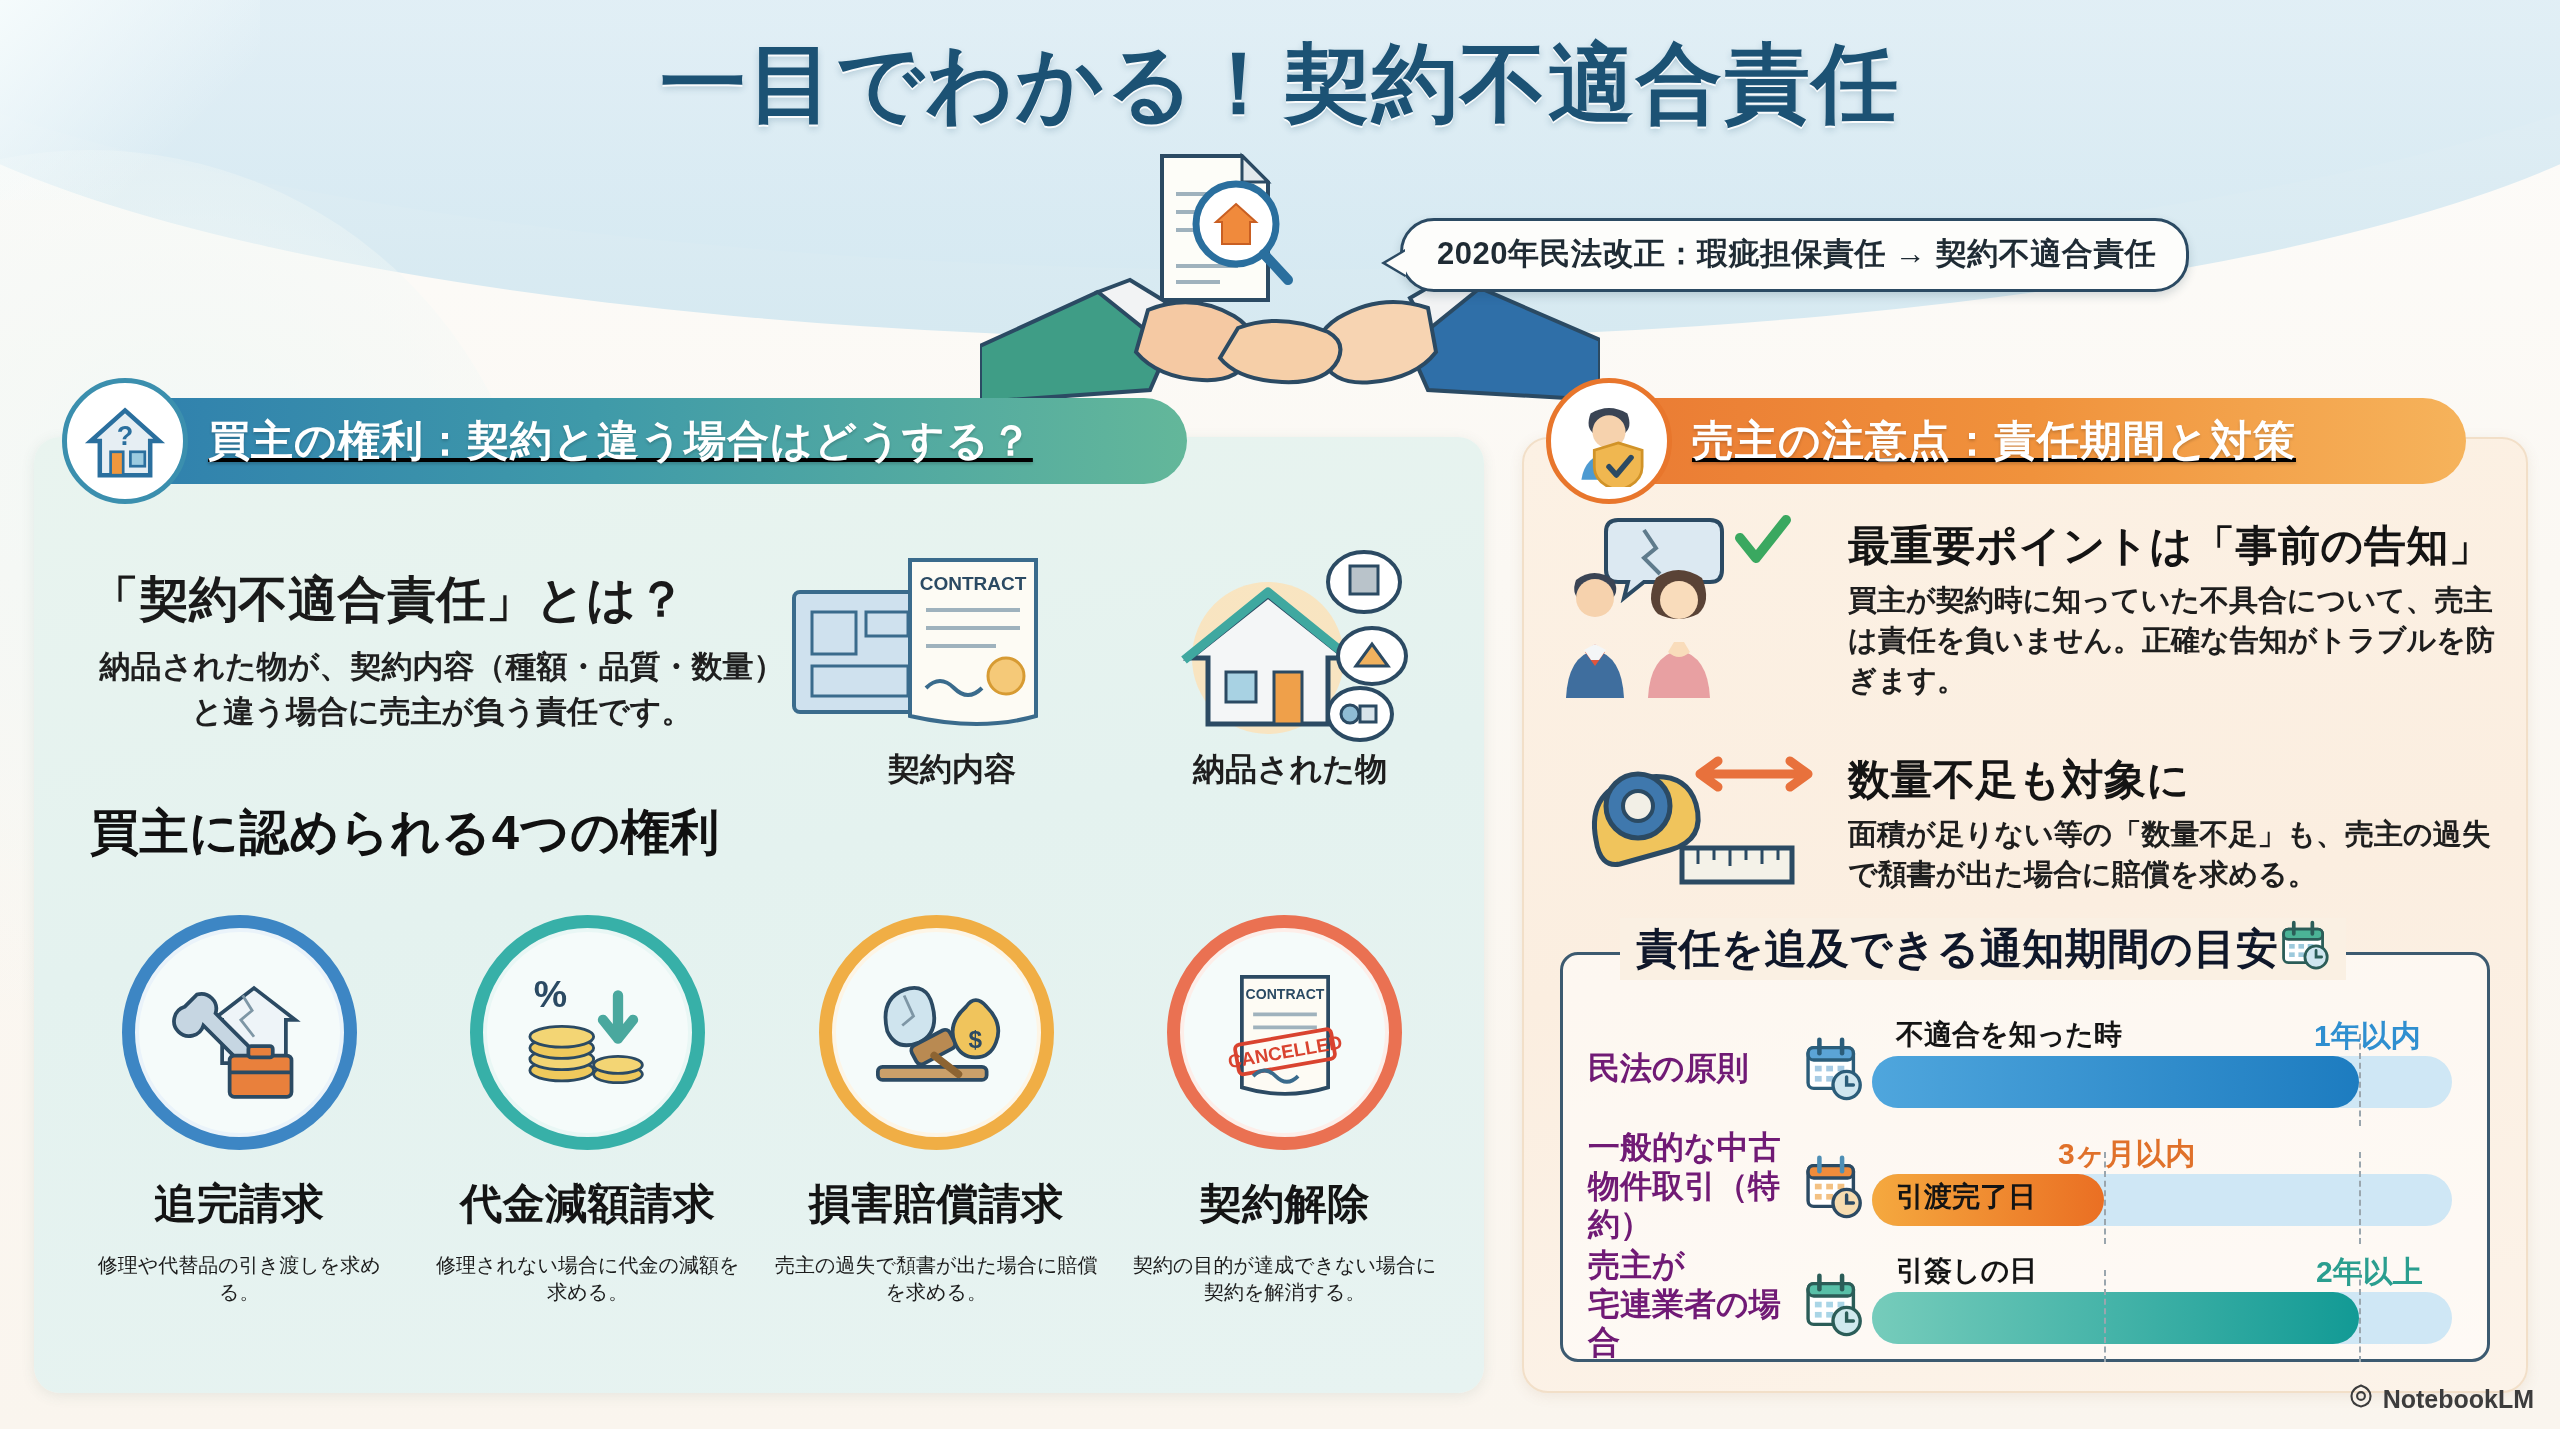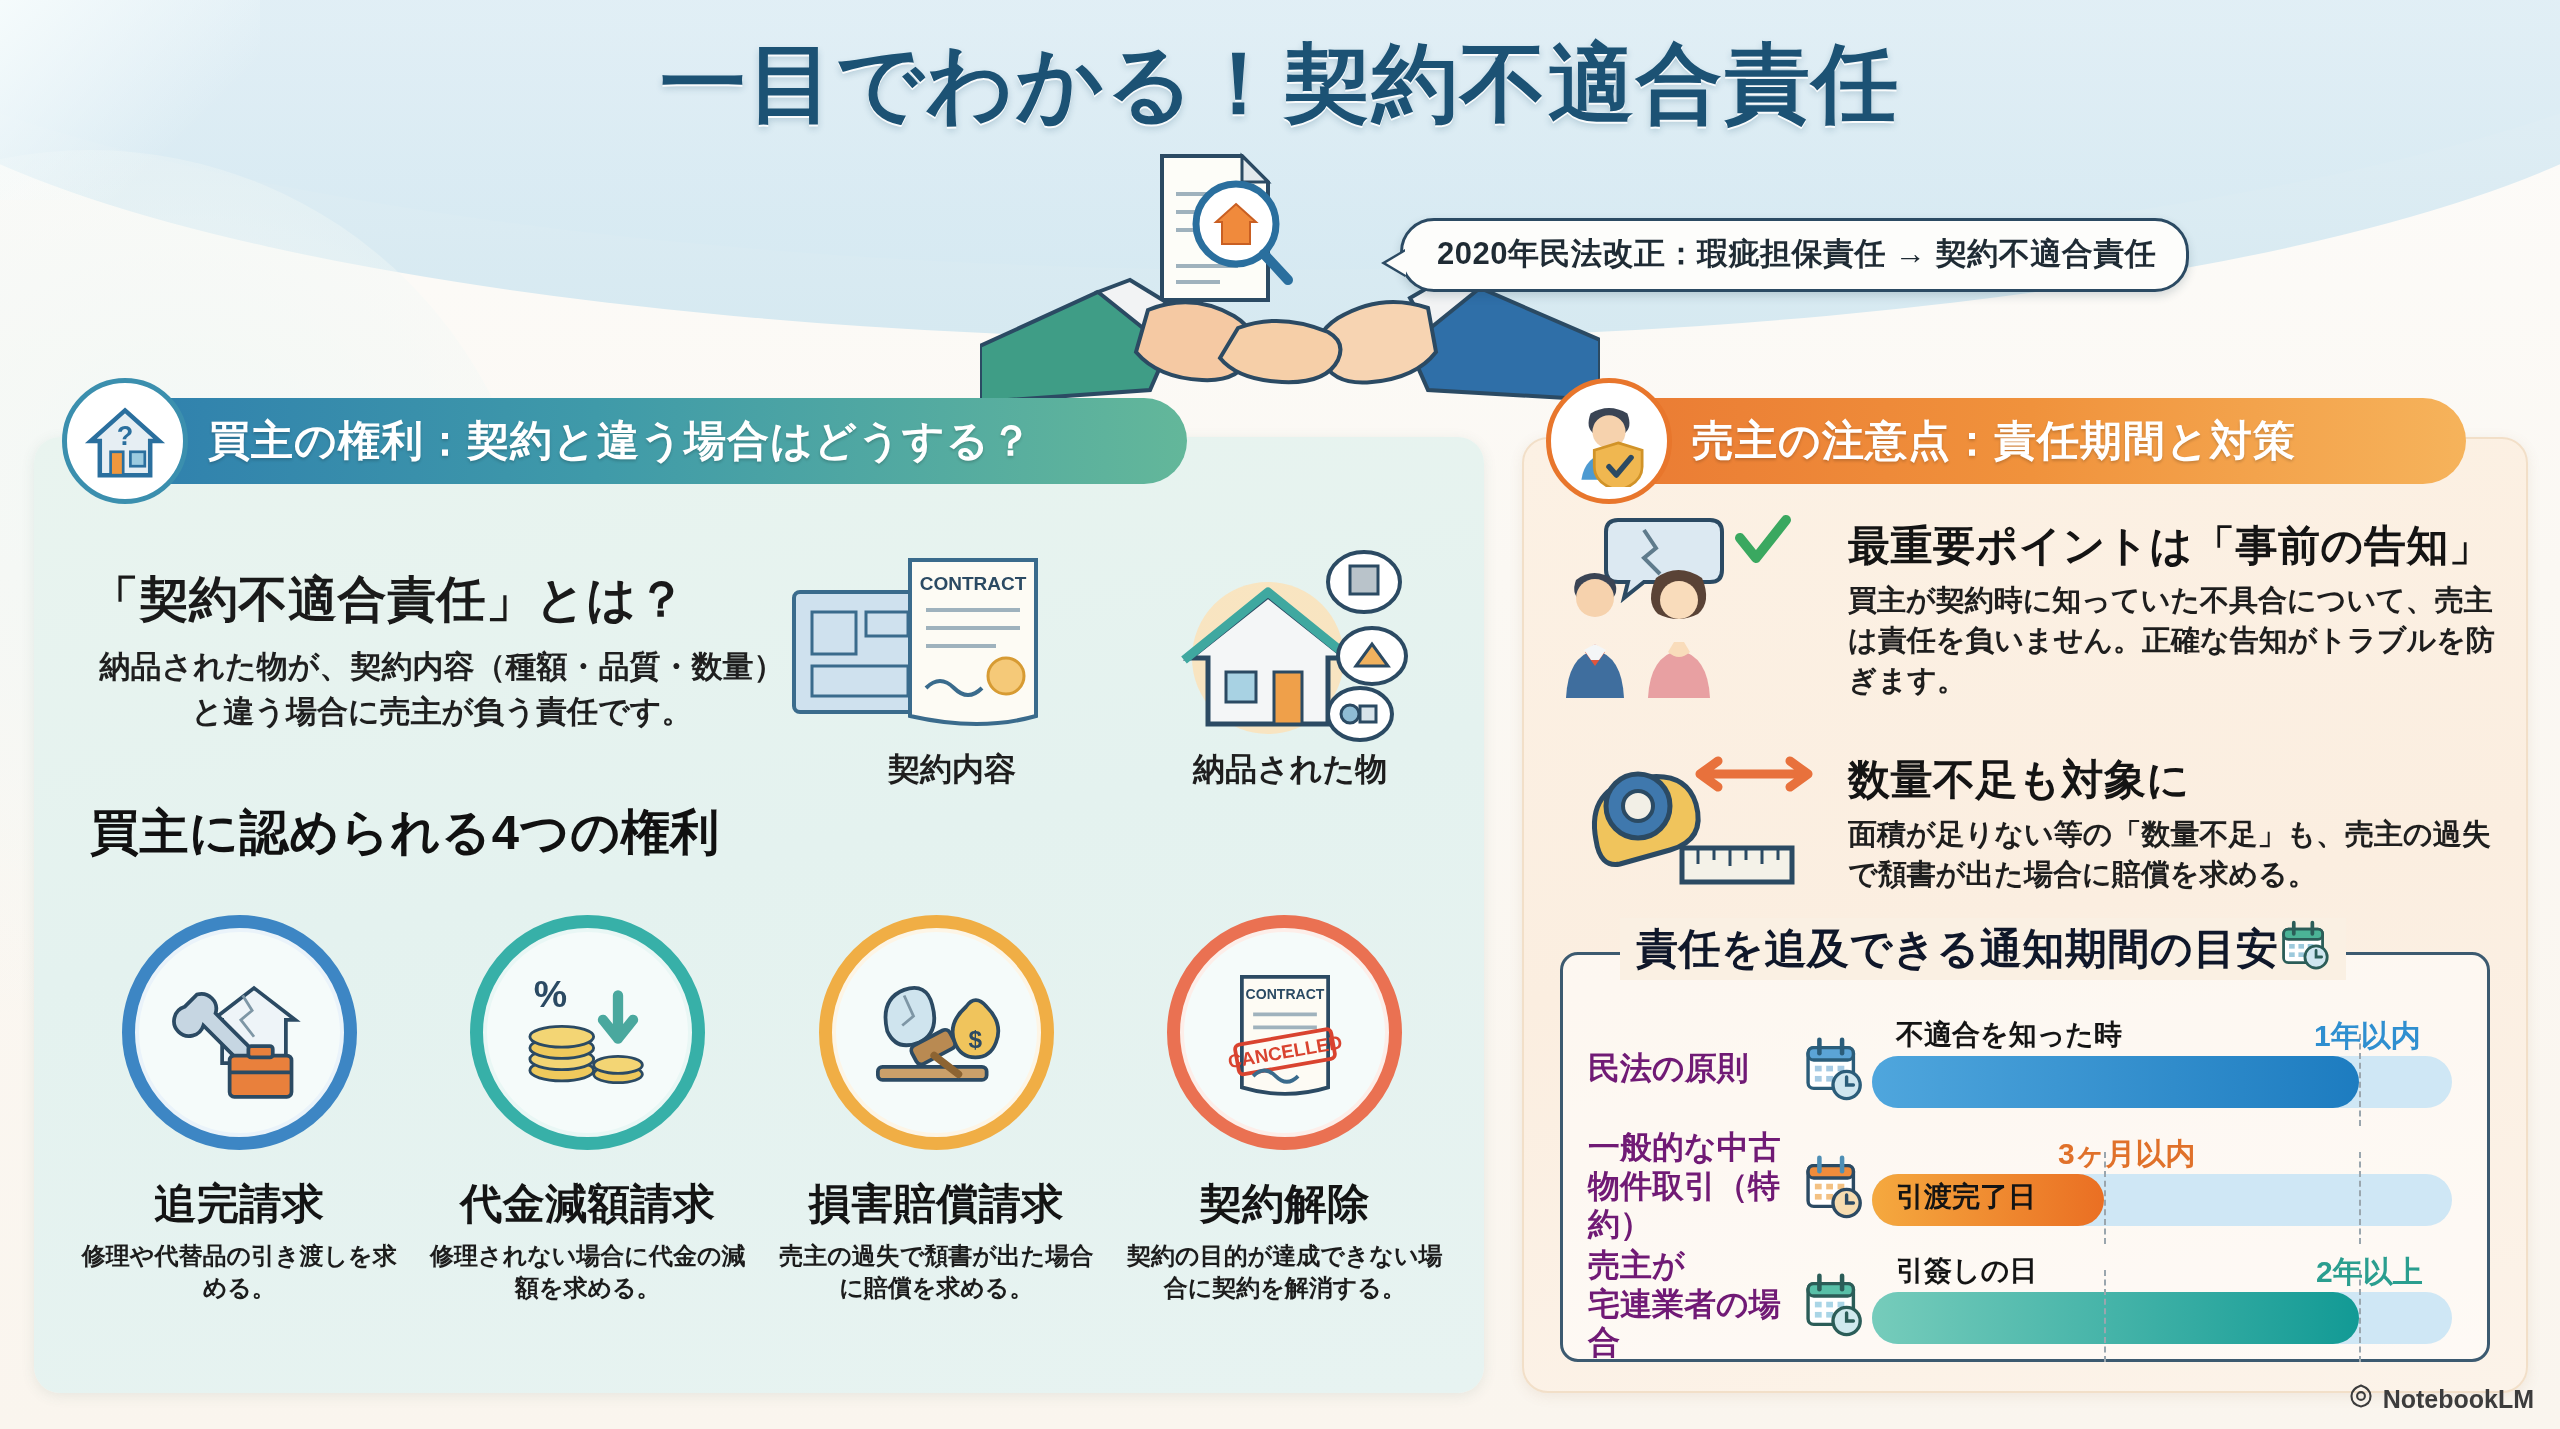--- a/index.html
+++ b/index.html
@@ -91,21 +91,21 @@
     left: 1522px; top: 437px; width: 1006px; height: 956px;
     background: linear-gradient(170deg,#fcf1e4 0%,#fbeee0 50%,#fcf3e9 100%);
     box-shadow: 0 3px 14px rgba(140,100,60,.10);
     border: 2px solid #f2dfc8;
   }
 
   
   .banner {
     position: absolute; display: flex; align-items: center; z-index: 7;
     height: 86px; border-radius: 43px;
-    padding-left: 96px; padding-right: 40px;
+    padding-left: 96px; padding-right: 40px; text-decoration: underline;
   }
   .banner-left {
     left: 112px; top: 398px; width: 1075px;
     background: linear-gradient(90deg,#2f7fae 0%,#3f9aa9 45%,#63b79a 100%);
   }
   .banner-right {
     left: 1596px; top: 398px; width: 870px;
     background: linear-gradient(90deg,#ea7a33 0%,#f0923c 50%,#f6b35b 100%);
   }
   .banner-text {
@@ -156,21 +156,21 @@
   }
   .ring-1 { border: 13px solid #3d86c4; box-shadow: inset 0 0 0 4px #eaf3fa; }
   .ring-2 { border: 13px solid #37b0a8; box-shadow: inset 0 0 0 4px #e9f7f5; }
   .ring-3 { border: 13px solid #f0ae45; box-shadow: inset 0 0 0 4px #fdf5e6; }
   .ring-4 { border: 13px solid #ea7152; box-shadow: inset 0 0 0 4px #fdeee9; }
   .card-title {
     margin-top: 26px; font-size: 42px; font-weight: 700; color: #141414;
     letter-spacing: .5px;
   }
   .card-desc {
-    margin-top: 8px; font-size: 24px; font-weight: 700; line-height: 1.35;
+    margin-top: 20px; font-size: 20px; font-weight: 400; line-height: 1.35;
     color: #1c1c1c; padding: 0 6px;
   }
 
   
   .point { position: absolute; }
   .point-title {
     font-size: 42px; font-weight: 700; color: #141414; letter-spacing: .5px;
   }
   .point-body {
     margin-top: 6px; font-size: 29px; font-weight: 600; line-height: 1.38; color: #1e1e1e;

